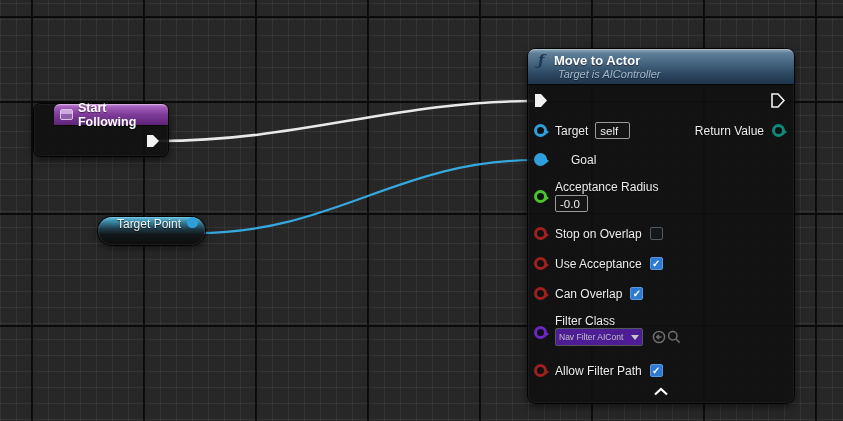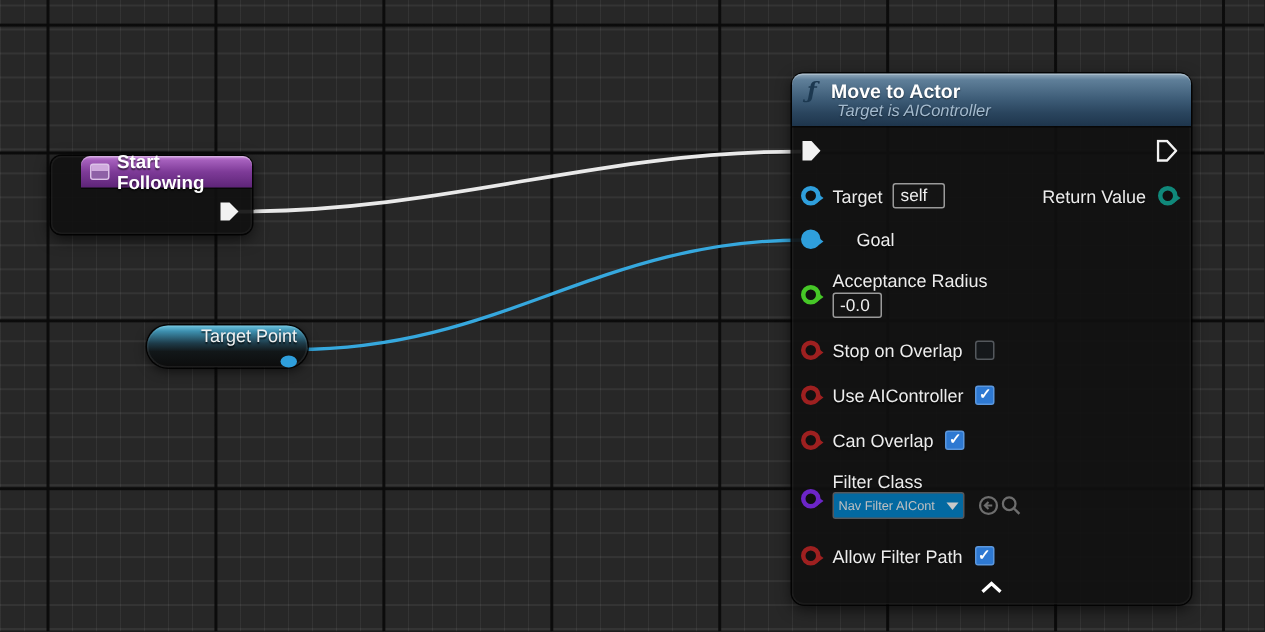--- a/index.html
+++ b/index.html
@@ -29,38 +29,38 @@
   .lbl{font-size:12px;color:#ececec;text-shadow:0 1px 1px rgba(0,0,0,0.7);white-space:nowrap;}
   
   .pin{position:relative;width:13px;height:13px;border-radius:50%;border:3px solid var(--c);background:#101010;flex:0 0 auto;}
   .pin.filled{background:var(--c);}
   .pin::after{content:"";position:absolute;left:8px;top:1.5px;border-top:3px solid transparent;border-bottom:3px solid transparent;border-left:4px solid var(--c);}
   .chk{width:13px;height:13px;border-radius:2px;margin-left:8px;background:#15181b;border:1px solid #54585d;
        display:flex;align-items:center;justify-content:center;font-size:10px;font-weight:700;color:#fff;line-height:1;}
   .chk.checked{background:#2e79d2;border-color:#5b97dd;}
   .valbox{margin-left:7px;height:17px;min-width:35px;padding:1px 4px;background:#141414;border:1px solid #9a9a9a;border-radius:2px;
        font-size:11.5px;color:#eee;display:flex;align-items:center;}
-  .dropdown{position:absolute;left:27px;top:279px;width:88px;height:18px;background:#0369a1;border:1px solid #54585d;border-radius:2px;
+  .dropdown{position:absolute;left:27px;top:279px;width:88px;height:18px;background:#4c1d95;border:1px solid #54585d;border-radius:2px;
        display:flex;align-items:center;padding:0 3px;}
   .dropdown .ddtext{flex:1;font-size:8.5px;color:#c0c0c0;white-space:nowrap;overflow:hidden;}
   .dd-caret{width:0;height:0;border-left:4px solid transparent;border-right:4px solid transparent;border-top:5px solid #c9c9c9;margin-left:2px;}
   
   .event-node{left:34px;top:104px;width:134px;height:52px;border-radius:7px;}
   .event-header{position:relative;height:21px;border-radius:6px 6px 0 0;
     background:linear-gradient(180deg,#c98fda 0%,#a55fbc 14%,#7e3b98 50%,#5e2478 100%);
     box-shadow:inset 0 1px 0 rgba(255,255,255,0.3), 0 1px 0 rgba(0,0,0,0.6);
     display:flex;align-items:center;margin-left:20px;}
   .event-icon{width:13px;height:11px;margin-left:6px;border:1px solid #dcc2e8;border-radius:2px;
     background:linear-gradient(180deg,#cfa9dd 0 45%,#8e60a6 45%);}
   .event-title{margin-left:5px;font-size:12.5px;font-weight:700;color:#fff;text-shadow:0 1px 1px rgba(0,0,0,0.55);}
   
   .var-node{left:98px;top:217px;width:107px;height:28px;border-radius:14px;
     background:linear-gradient(180deg,#6cc4e0 0%,#3d8fae 14%,#1e3c4a 42%,#121719 62%,#0c0c0c 100%);
     box-shadow:0 2px 8px rgba(0,0,0,0.65), 0 0 0 1px rgba(0,0,0,0.85), inset 0 0 0 1px rgba(255,255,255,0.07);
-    display:flex;align-items:flex-end;justify-content:flex-end;gap:6px;padding-right:7px;flex-direction:column;}
+    display:flex;align-items:flex-start;justify-content:flex-end;gap:6px;padding-right:7px;}
   .var-label{font-size:12px;color:#f2f2f2;text-shadow:0 1px 1px rgba(0,0,0,0.7);}
   .var-pin{width:11px;height:11px;border-radius:50%;background:var(--object-pin);}
   .execpin{position:absolute;}
   .icon-btn{margin-left:4px;flex:0 0 auto;}
   .chevron-row{position:absolute;left:0;right:0;top:338px;display:flex;justify-content:center;}
 </style>
 </head>
 <body>
 
 <div class="canvas">
@@ -124,21 +124,21 @@
     </div>
 
     <div class="row" style="left:6px;top:176px">
       <span class="pin" style="--c:var(--bool-pin)"></span>
       <span class="lbl" style="margin-left:8px">Stop on Overlap</span>
       <span class="chk"></span>
     </div>
 
     <div class="row" style="left:6px;top:206px">
       <span class="pin" style="--c:var(--bool-pin)"></span>
-      <span class="lbl" style="margin-left:8px">Use AIController</span>
+      <span class="lbl" style="margin-left:8px">Use Acceptance</span>
       <span class="chk checked">✓</span>
     </div>
 
     <div class="row" style="left:6px;top:236px">
       <span class="pin" style="--c:var(--bool-pin)"></span>
       <span class="lbl" style="margin-left:8px">Can Overlap</span>
       <span class="chk checked">✓</span>
     </div>
 
     <div class="row" style="left:27px;top:263px">

